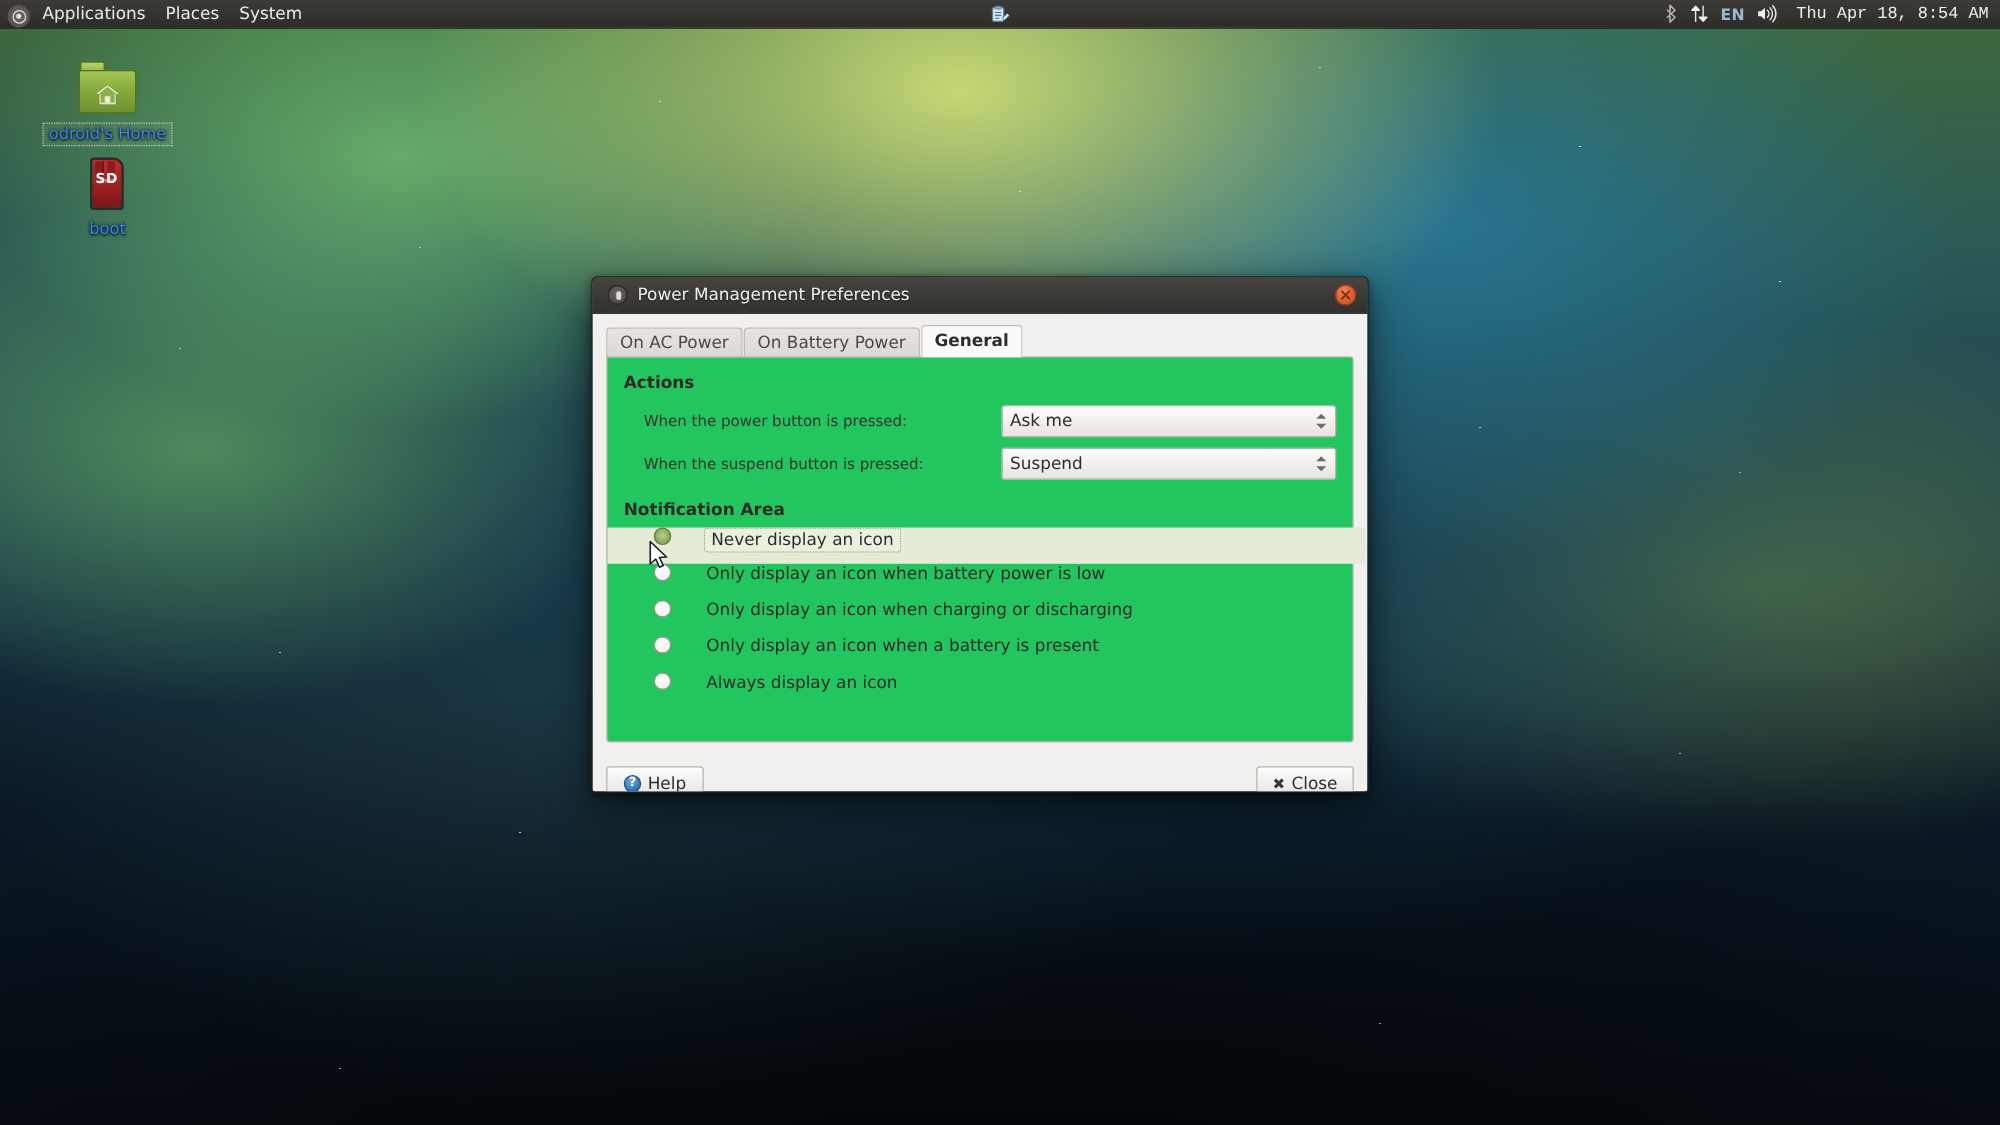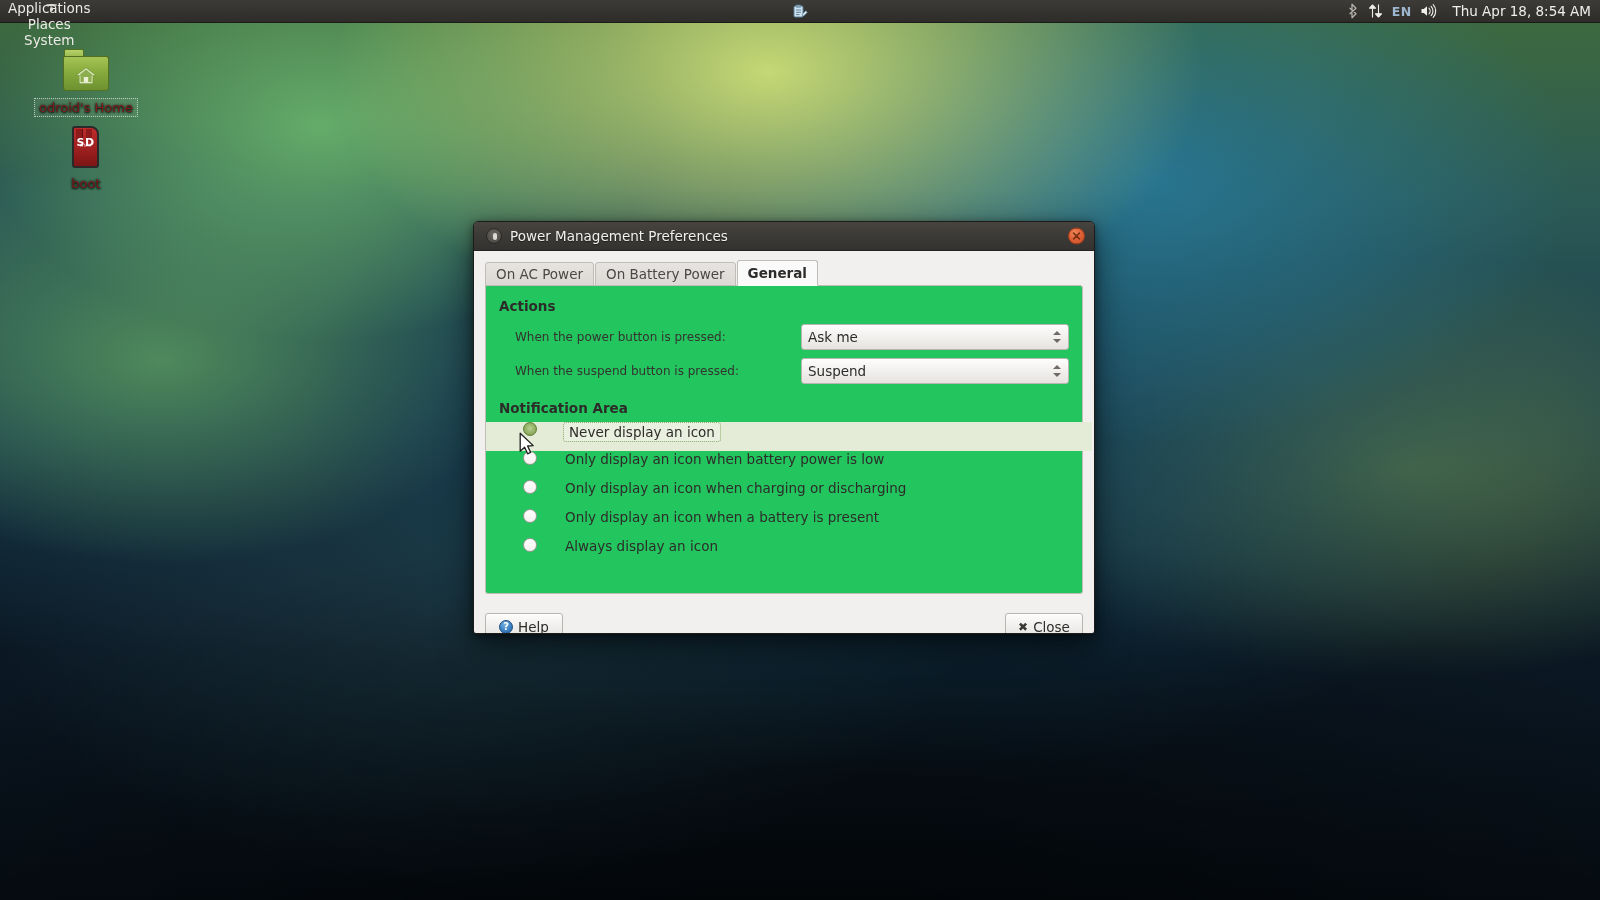--- a/index.html
+++ b/index.html
@@ -60,21 +60,21 @@
 
   
   #top-panel {
     position: absolute; top: 0; left: 0; right: 0; height: 23px;
     background: linear-gradient(180deg, #3d3b37 0%, #35332f 55%, #2e2c29 100%);
     border-bottom: 1px solid #1c1b19;
     display: flex; align-items: center;
     color: #e8e6e3; font-size: 13.5px;
     z-index: 20;
   }
-  #panel-left { display: flex; align-items: center; height: 100%; flex-direction: column; }
+  #panel-left { display: flex; align-items: flex-end; height: 100%; }
   .panel-menu {
     padding: 0 8px; height: 100%;
     display: flex; align-items: center;
     color: #eceae7; font-size: 13.5px; white-space: nowrap;
   }
   #ubuntu-logo {
     width: 18px; height: 18px; margin-left: 6px; margin-right: 2px;
     border-radius: 50%;
     background: radial-gradient(circle at 50% 50%, #6e6b66 0%, #5a5752 60%, #44413d 100%);
     position: relative;
@@ -91,34 +91,34 @@
   }
   #panel-center {
     position: absolute; left: 50%; transform: translateX(-50%);
     display: flex; align-items: center; height: 100%;
   }
   #panel-right {
     margin-left: auto; display: flex; align-items: center; height: 100%;
     padding-right: 9px; gap: 9px;
   }
   .tray-icon { display: flex; align-items: center; justify-content: center; }
-  #clock { font-size: 13.5px; color: #f0eeeb; white-space: nowrap; padding-left: 5px; }
+  #clock { font-size: 13.5px; color: #f0eeeb; white-space: nowrap; padding-left: 5px; font-family: Liberation Mono, monospace; }
   #lang-indicator { color: #9fb6d0; font-size: 12.5px; font-weight: bold; letter-spacing: .3px; }
 
   
   .desk-icon {
     position: absolute;
     width: 112px;
     display: flex; flex-direction: column; align-items: center;
     text-align: center;
   }
   .desk-icon .glyph { width: 50px; height: 48px; position: relative; }
   .desk-icon .caption {
     margin-top: 4px;
-    color: #7f1d1d; font-size: 13px;
+    color: #3b82f6; font-size: 13px;
     text-shadow: 0 1px 2px rgba(0,0,0,.95), 0 0 3px rgba(0,0,0,.9);
     padding: 1px 4px;
     white-space: nowrap;
   }
   .desk-icon.selected .caption {
     border: 1px dotted rgba(255,255,255,.6);
     background: rgba(255,255,255,.06);
   }
   
   .folder-body {

